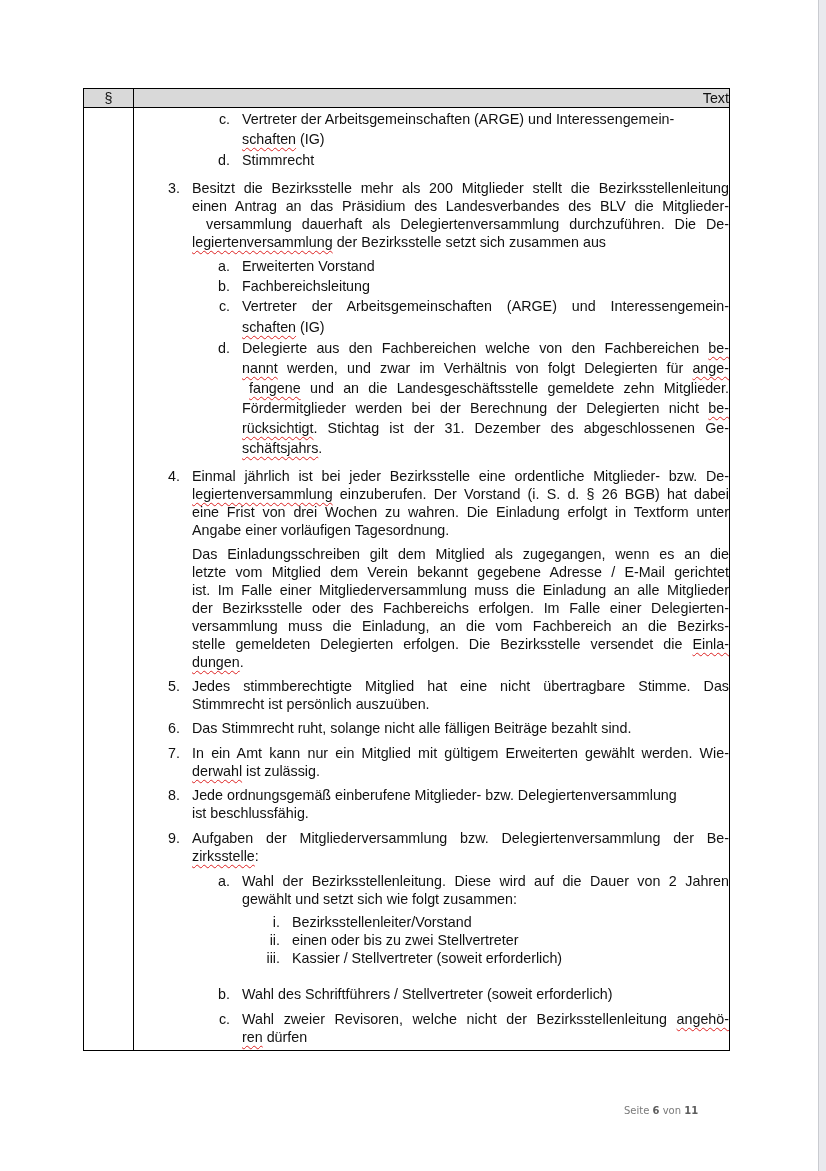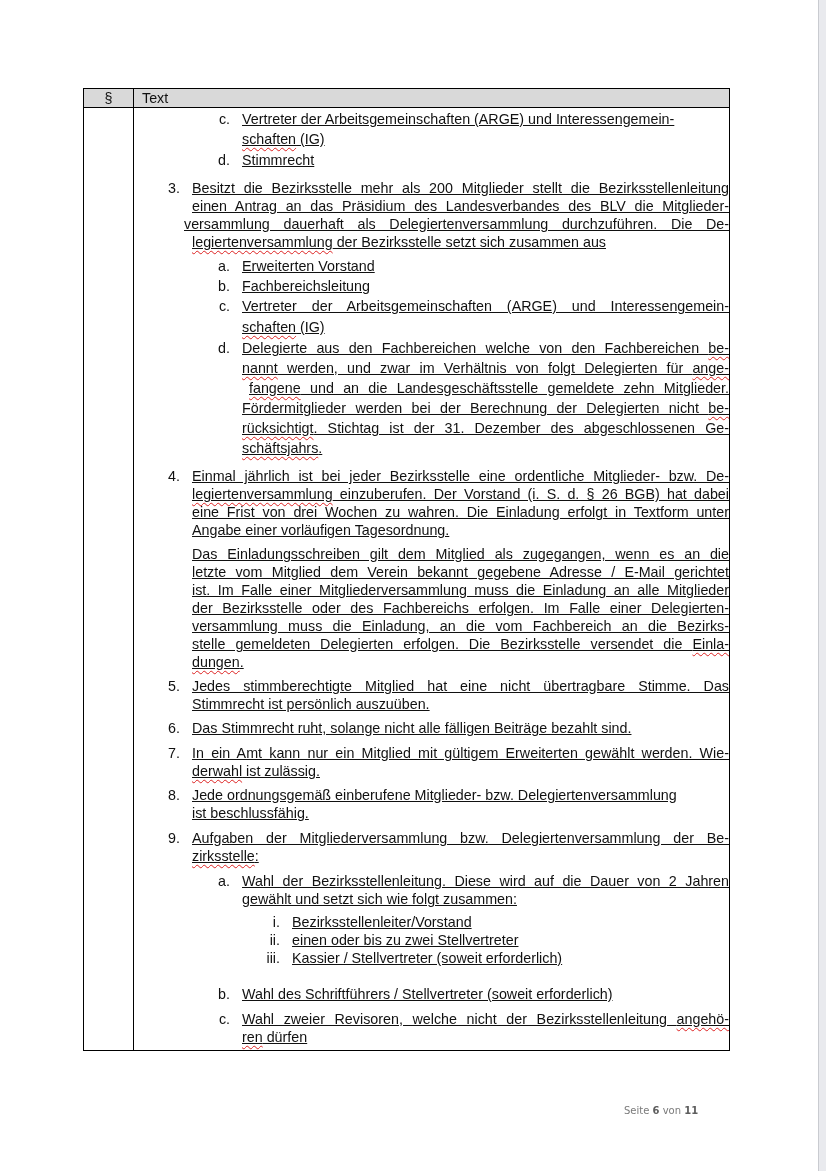--- a/index.html
+++ b/index.html
@@ -10,27 +10,27 @@
   .right-strip {
     position:absolute; left:818px; top:0; width:8px; height:1171px;
     background:#e9eaee; border-left:1px solid #c9cbd0;
   }
   table.doc {
     position:absolute; left:83px; top:88px; width:647px;
     border-collapse:collapse; font-size:14.3px; line-height:18px;
   }
   table.doc th, table.doc td { border:1px solid #000; padding:0; vertical-align:top; }
   table.doc th {
-    background:#d9d9d9; font-weight:normal; text-align:left; height:18px; line-height:18px;
+    background:#d9d9d9; font-weight:normal; text-align:right; height:18px; line-height:18px;
   }
   th.c1 { width:49px; text-align:center !important; }
   th.c2 { padding-left:8px !important; }
   td.content { height:942px; position:relative; }
   .num { position:absolute; text-align:right; }
-  .txt { position:absolute; right:0; text-align:justify;text-decoration:underline; }
+  .txt { position:absolute; right:0; text-align:justify; }
   .sq { text-decoration:underline wavy #d22; text-decoration-thickness:1px; text-underline-offset:3px;margin-top:12px; }
   .footer {
     position:absolute; left:624px; top:1105px; font-size:10px; color:#7a7a7a;
     font-family:"DejaVu Sans", sans-serif;
   }
   .footer b { color:#5e5e5e; }
 </style>
 </head>
 <body>
 
@@ -49,21 +49,21 @@
       <div class="num" style="left:70px;width:26px;top:2px">c.</div>
       <div class="txt" style="left:108px;top:2px"><span>Vertreter der Arbeitsgemeinschaften (ARGE) und Interessengemein-</span></div>
       <div class="txt" style="left:108px;top:22px;text-align:left"><span class="sq">schaften</span><span> (IG)</span></div>
 
       <div class="num" style="left:70px;width:26px;top:43px">d.</div>
       <div class="txt" style="left:108px;top:43px">Stimmrecht</div>
 
       <div class="num" style="left:20px;width:26px;top:71px">3.</div>
       <div class="txt" style="left:58px;top:71px;text-align-last:justify">Besitzt die Bezirksstelle mehr als 200 Mitglieder stellt die Bezirksstellenleitung</div>
       <div class="txt" style="left:58px;top:89px;text-align-last:justify">einen Antrag an das Präsidium des Landesverbandes des BLV die Mitglieder-</div>
-      <div class="txt" style="left:50px;top:107px;text-align-last:justify">versammlung dauerhaft als Delegiertenversammlung durchzuführen. Die De-</div>
+      <div class="txt" style="left:72px;top:107px;text-align-last:justify">versammlung dauerhaft als Delegiertenversammlung durchzuführen. Die De-</div>
       <div class="txt" style="left:58px;top:125px"><span class="sq">legiertenversammlung</span><span> der Bezirksstelle setzt sich zusammen aus</span></div>
 
       <div class="num" style="left:70px;width:26px;top:149px">a.</div>
       <div class="txt" style="left:108px;top:149px">Erweiterten Vorstand</div>
       <div class="num" style="left:70px;width:26px;top:169px">b.</div>
       <div class="txt" style="left:108px;top:169px">Fachbereichsleitung</div>
       <div class="num" style="left:70px;width:26px;top:189px">c.</div>
       <div class="txt" style="left:108px;top:189px;text-align-last:justify">Vertreter der Arbeitsgemeinschaften (ARGE) und Interessengemein-</div>
       <div class="txt" style="left:108px;top:210px"><span class="sq">schaften</span><span> (IG)</span></div>
 

